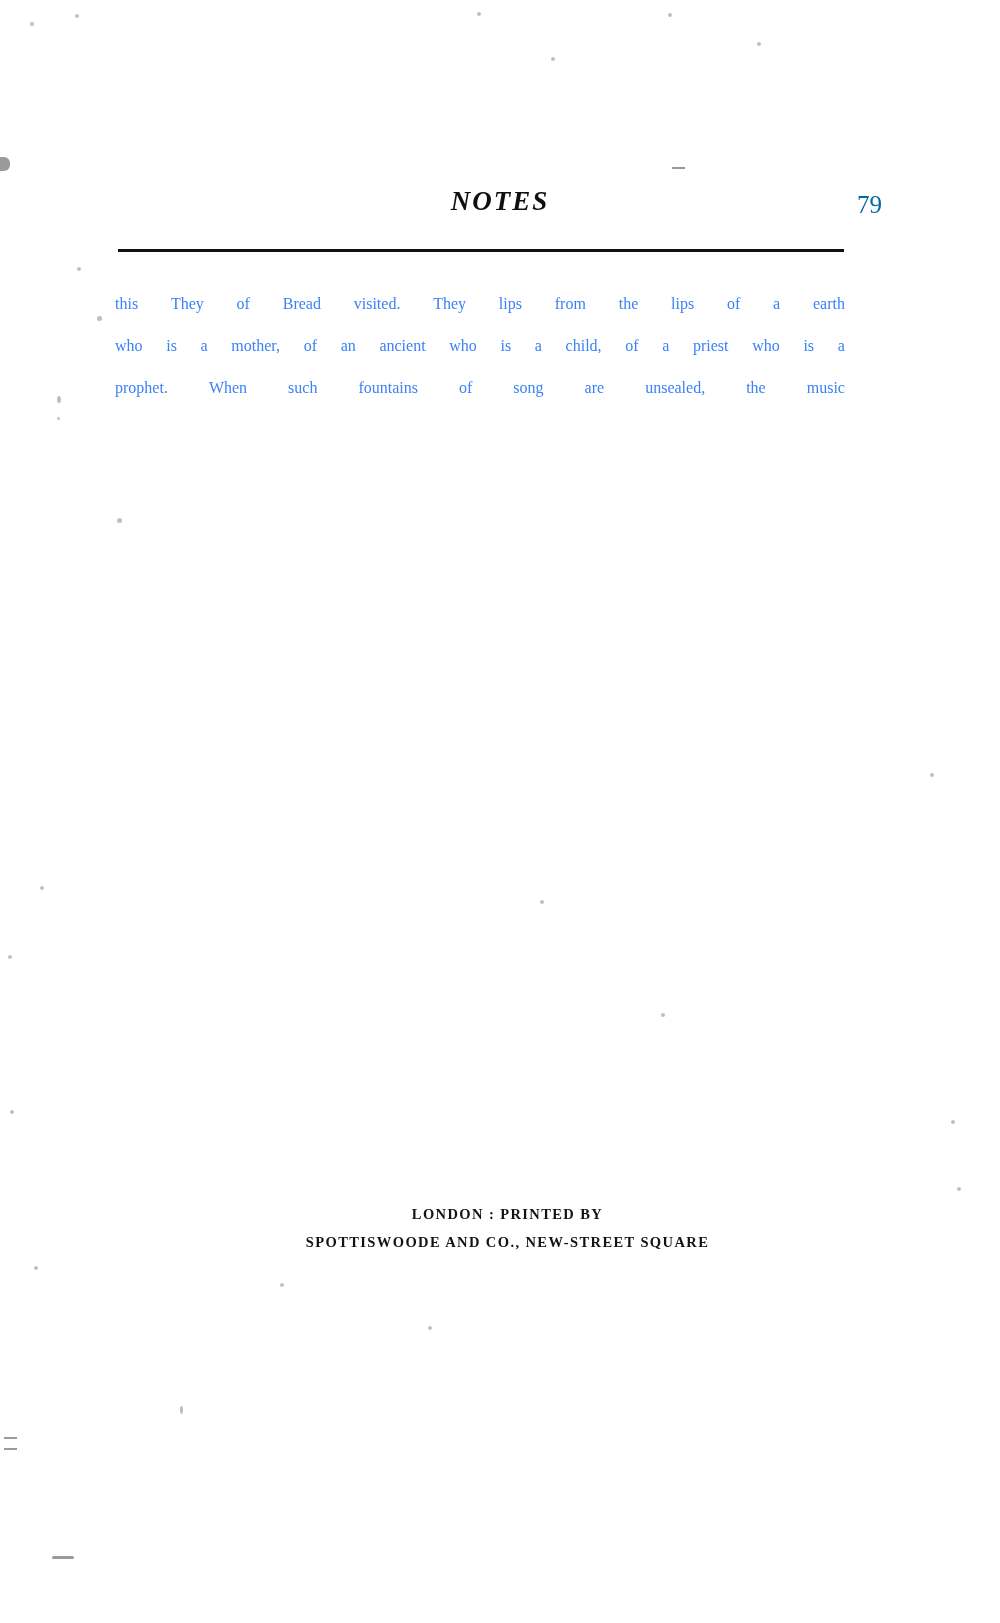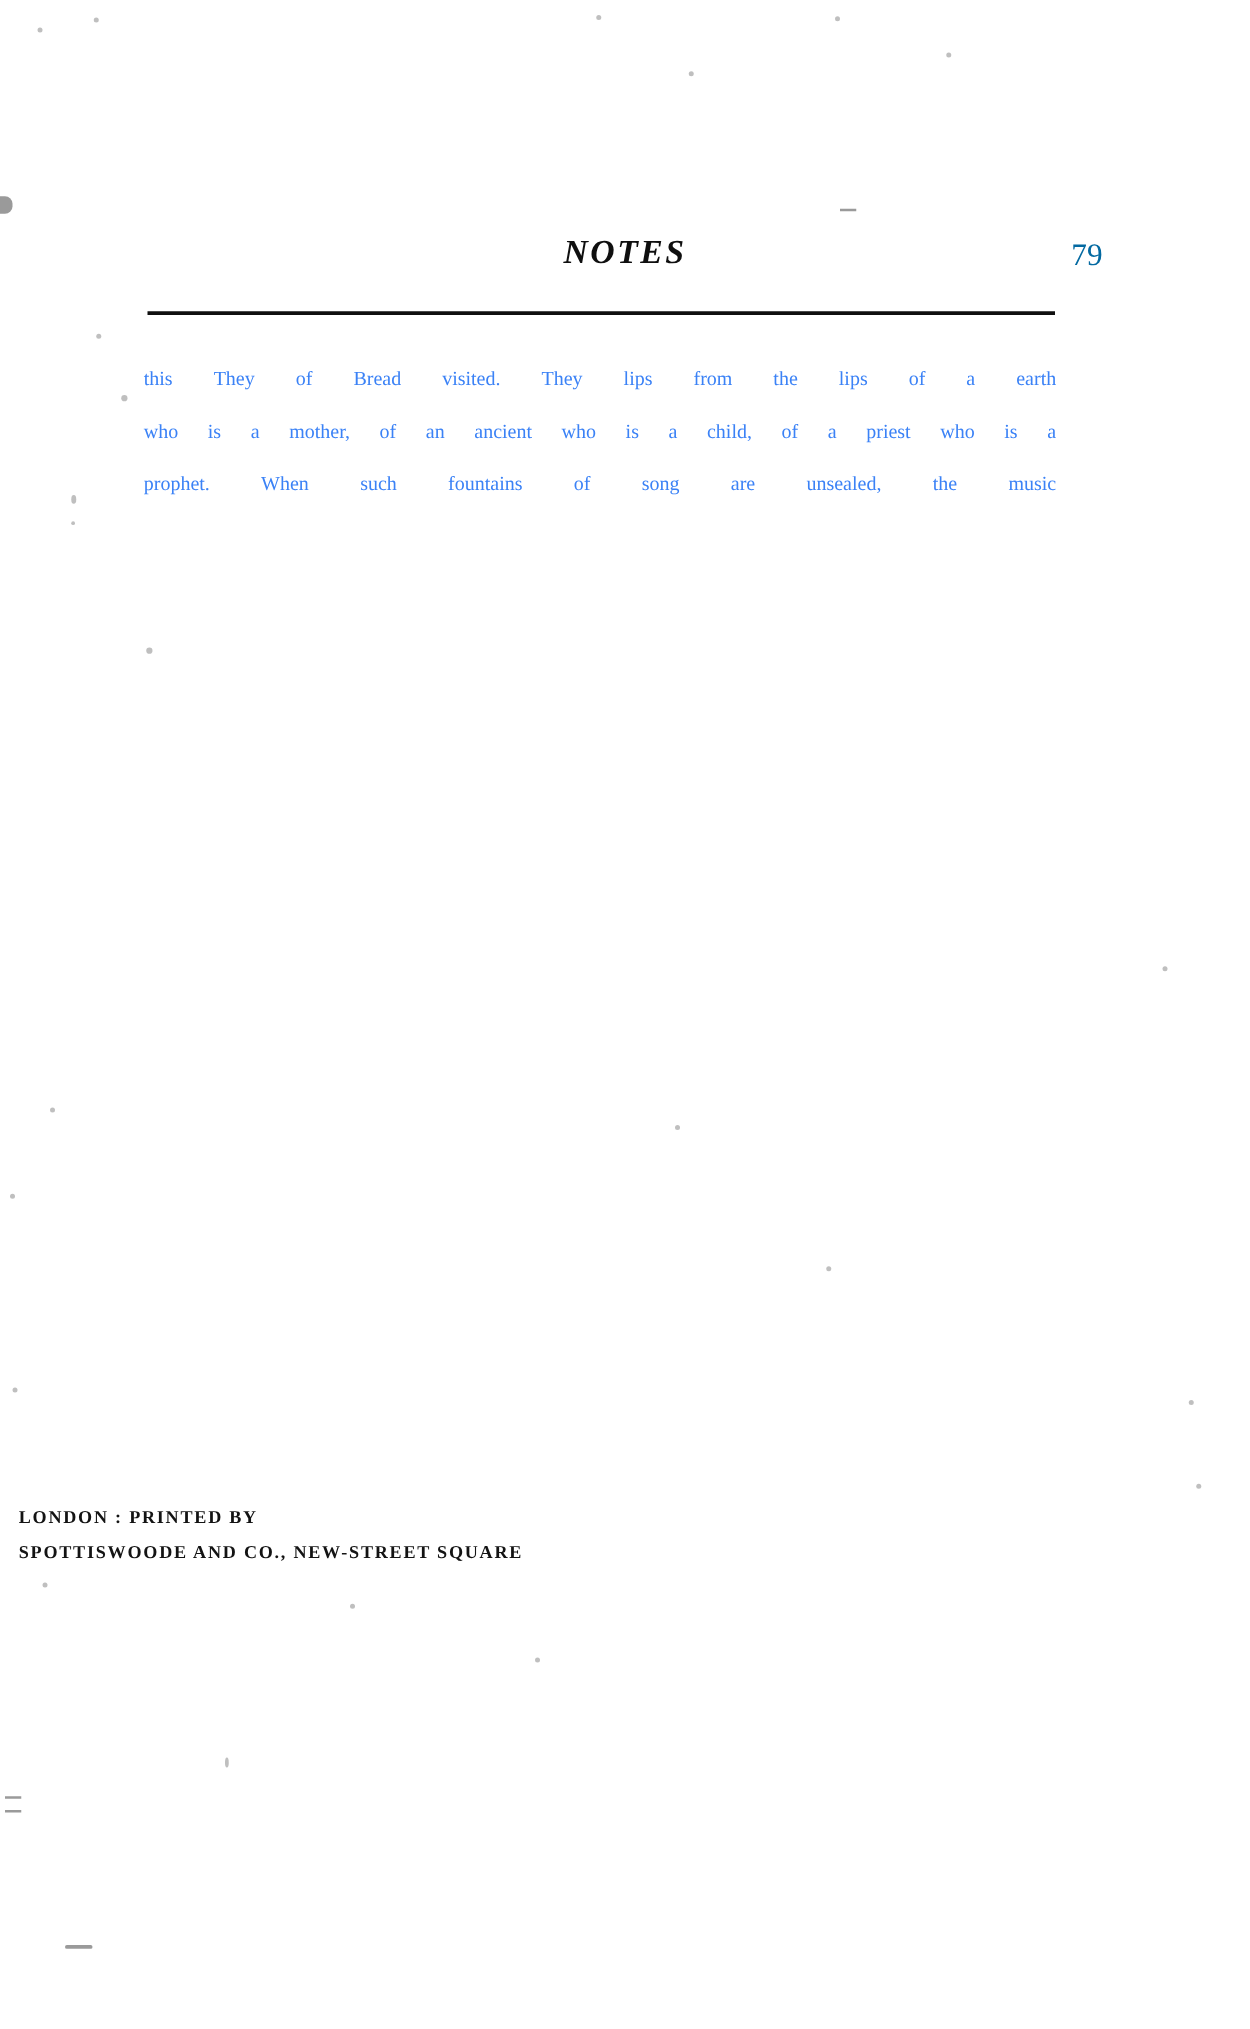--- a/index.html
+++ b/index.html
@@ -87,20 +87,21 @@
     justify-content: space-between;
   }
   .just > span { display: inline-block; }
 
   
   .colophon {
     position: absolute;
     left: 15px;
     right: 0;
     top: 1200px;
+    text-align: center;
   }
   .colophon div {
     font-size: 14.5px;
     letter-spacing: 1.4px;
     line-height: 28px;
     color: #131313;
     font-weight: 700;
   }
 </style>
 </head>

